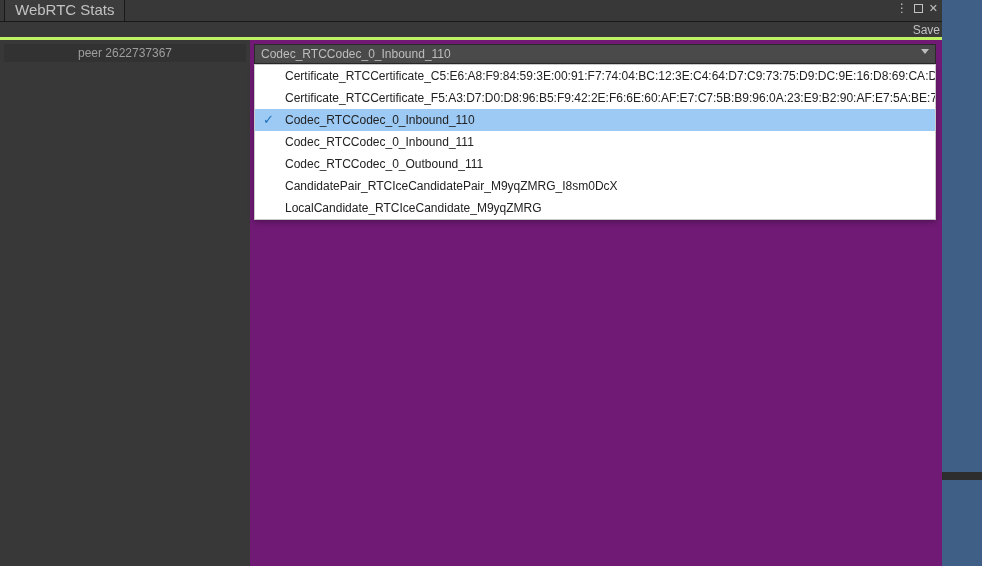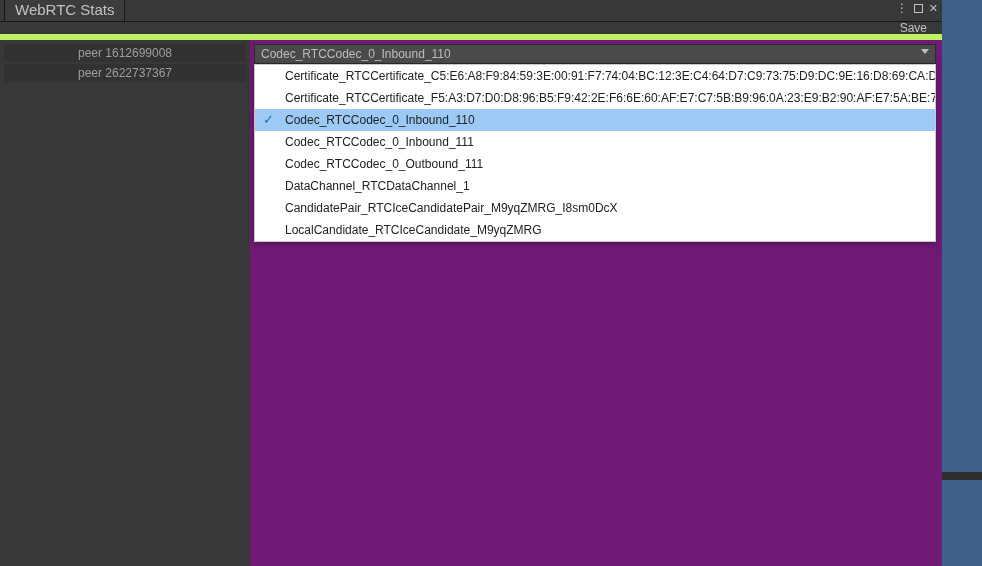--- a/index.html
+++ b/index.html
@@ -48,22 +48,22 @@
     border:1px solid #c2c2c2;
   }
   .icon-close::before { content: "\2715"; font-size:11px; }
 
   .toolbar {
     height: 18px;
     background: #383838;
     display: flex;
     justify-content: flex-end;
     align-items: center;
-    padding-right: 15px;
-    border-bottom: 6px solid #bef264;
+    padding-right: 2px;
+    border-bottom: 3px solid #bef264;
   }
   .toolbar button {
     background: none; border: none;
     color: #c2c2c2; font-size: 12px;
     cursor: pointer;
   }
 
   .body-row {
     flex: 1;
     display: flex;
@@ -172,23 +172,20 @@
   </div>
 
   <div class="toolbar">
     <button>Save</button>
   </div>
 
   <div class="body-row">
 
     <div class="sidebar">
       <div class="sidebar-item dim">
-        <span>peer 1612699008</span>
-      </div>
-      <div class="sidebar-item dim">
         <span>peer 2622737367</span>
       </div>
     </div>
 
     <div class="main">
 
       <div class="combo">
         <span>Codec_RTCCodec_0_Inbound_110</span>
         <span class="chevron"></span>
       </div>
@@ -204,23 +201,20 @@
           <span class="check">✓</span>
           <span>Codec_RTCCodec_0_Inbound_110</span>
         </div>
         <div class="dropdown-item">
           <span>Codec_RTCCodec_0_Inbound_111</span>
         </div>
         <div class="dropdown-item">
           <span>Codec_RTCCodec_0_Outbound_111</span>
         </div>
         <div class="dropdown-item">
-          <span>DataChannel_RTCDataChannel_1</span>
-        </div>
-        <div class="dropdown-item">
           <span>CandidatePair_RTCIceCandidatePair_M9yqZMRG_I8sm0DcX</span>
         </div>
         <div class="dropdown-item">
           <span>LocalCandidate_RTCIceCandidate_M9yqZMRG</span>
         </div>
       </div>
 
     </div>
 
   </div>

